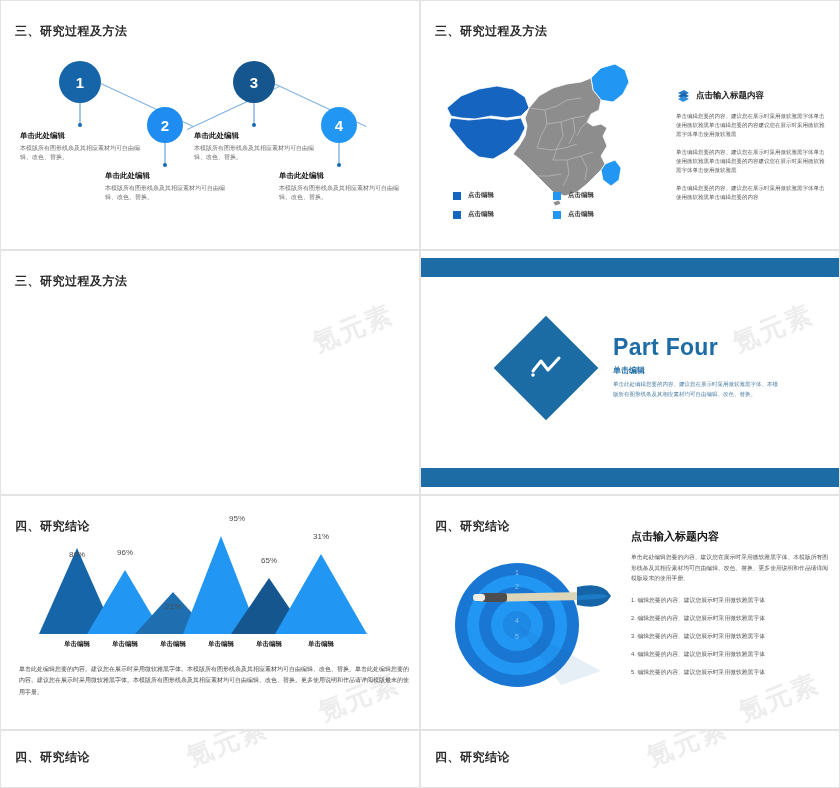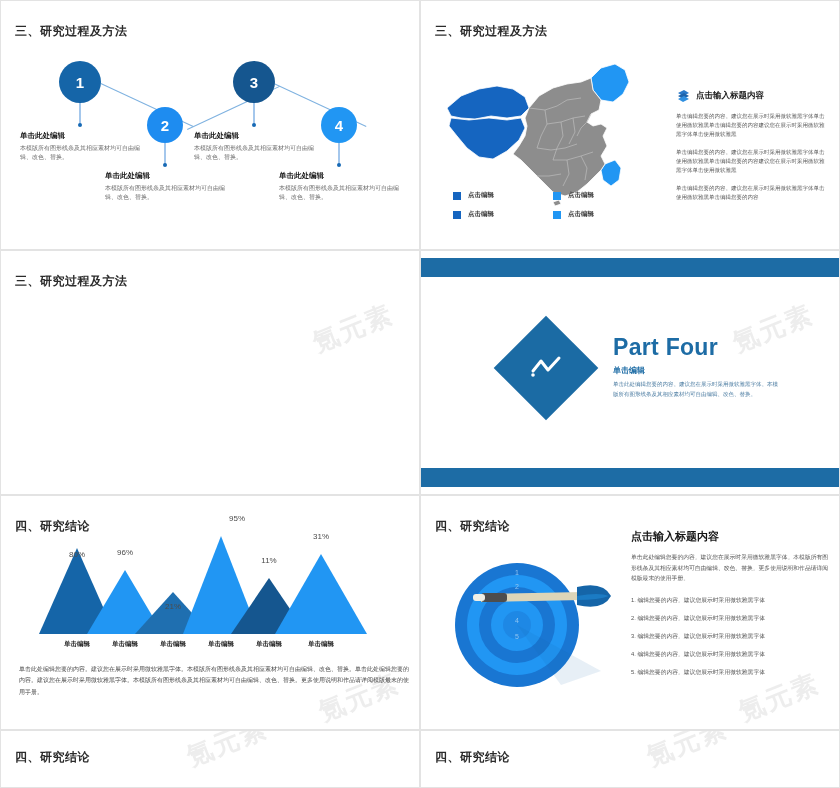--- a/index.html
+++ b/index.html
@@ -276,21 +276,21 @@
         <polygon fill="#2196f3" points="68,108 106,44 144,108"></polygon>
         <polygon fill="#1f6fb0" points="116,108 154,66 192,108"></polygon>
         <polygon fill="#2196f3" points="164,108 202,10 240,108"></polygon>
         <polygon fill="#15568f" points="212,108 250,52 288,108"></polygon>
         <polygon fill="#2196f3" points="256,108 302,28 348,108"></polygon>
       </svg>
       <div class="mt-val" style="left:38px;top:0px;margin-top:24px;">80%</div>
       <div class="mt-val" style="left:86px;top:22px;">96%</div>
       <div class="mt-val" style="left:134px;top:44px;margin-top:32px;">21%</div>
       <div class="mt-val" style="left:186px;top:-12px;text-align:right;">95%</div>
-      <div class="mt-val" style="left:230px;top:30px;">11%</div>
+      <div class="mt-val" style="left:230px;top:30px;">65%</div>
       <div class="mt-val" style="left:282px;top:6px;">31%</div>
 
       <div class="mt-label" style="left:28px;top:114px;bottom:auto;">单击编辑</div>
       <div class="mt-label" style="left:76px;top:114px;bottom:auto;">单击编辑</div>
       <div class="mt-label" style="left:124px;top:114px;bottom:auto;">单击编辑</div>
       <div class="mt-label" style="left:172px;top:114px;bottom:auto;">单击编辑</div>
       <div class="mt-label" style="left:220px;top:114px;bottom:auto;">单击编辑</div>
       <div class="mt-label" style="left:272px;top:114px;bottom:auto;">单击编辑</div>
     </div>
 

